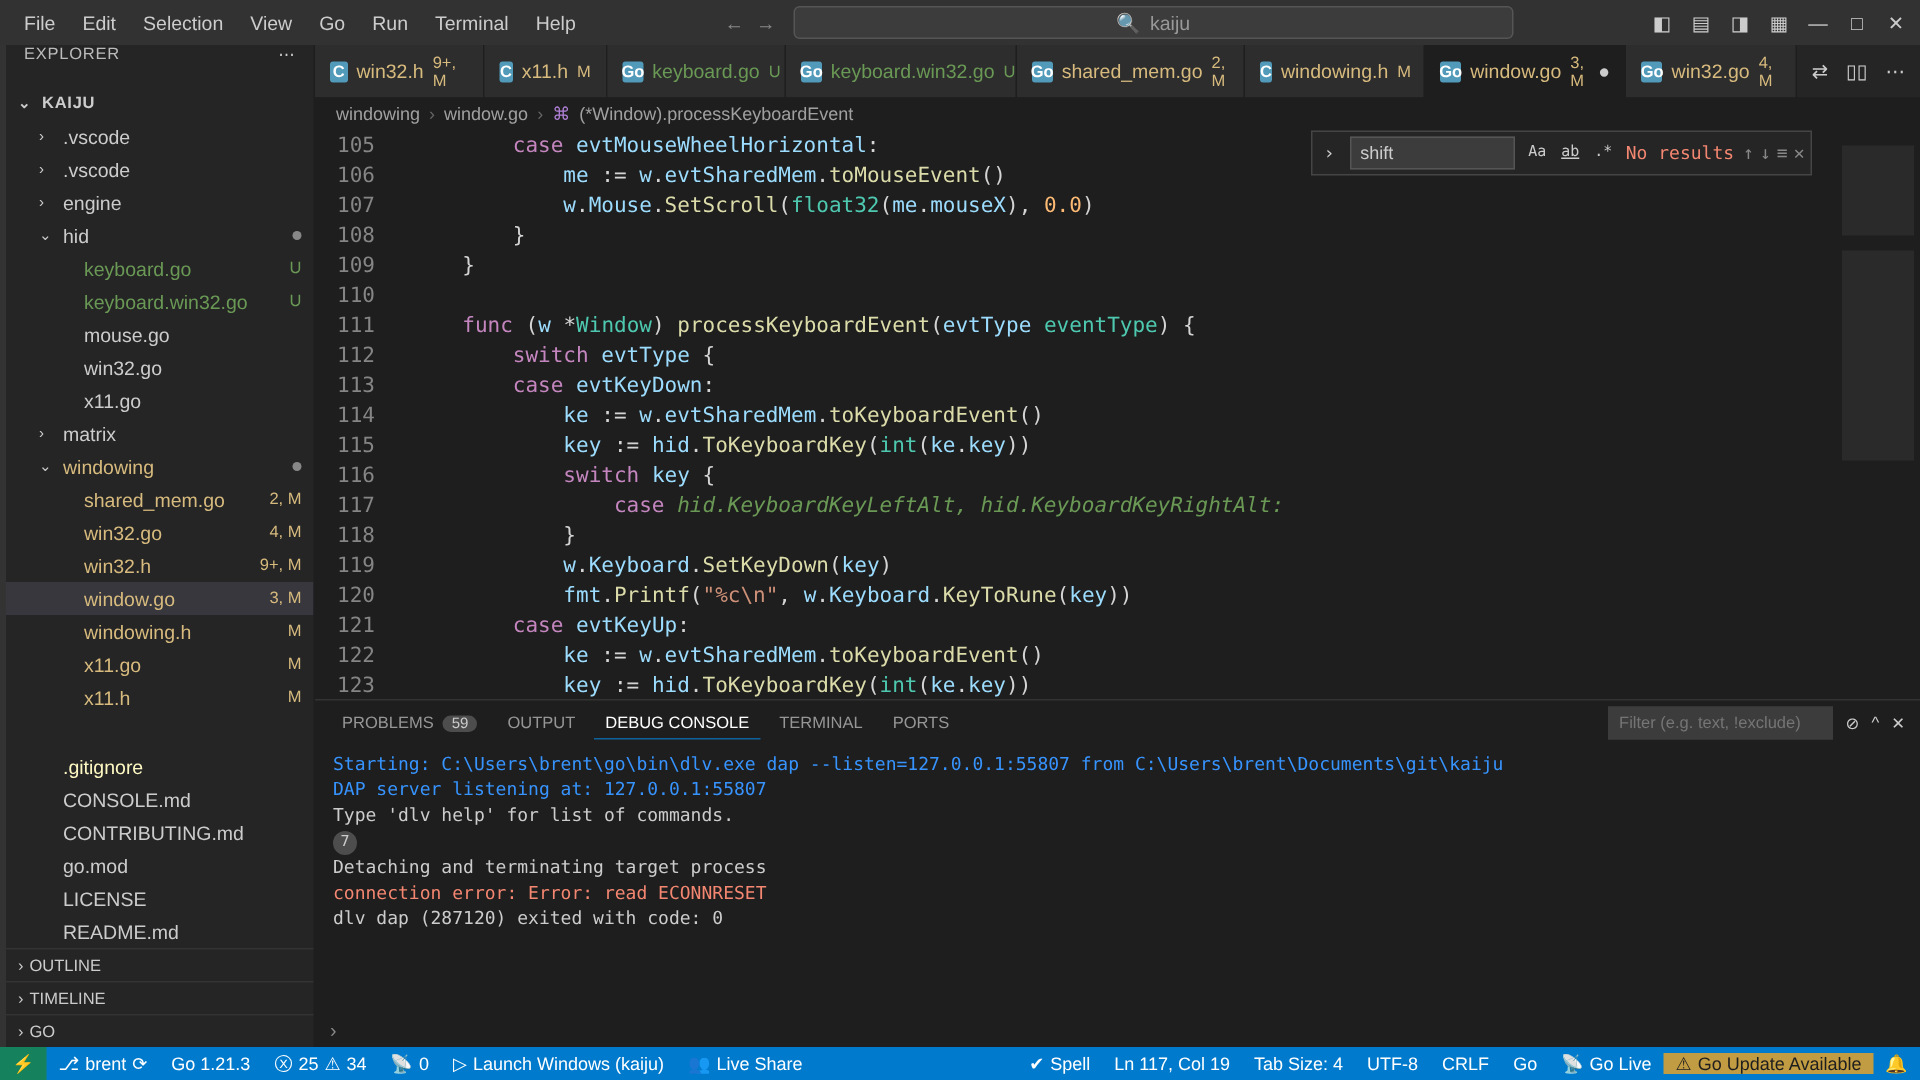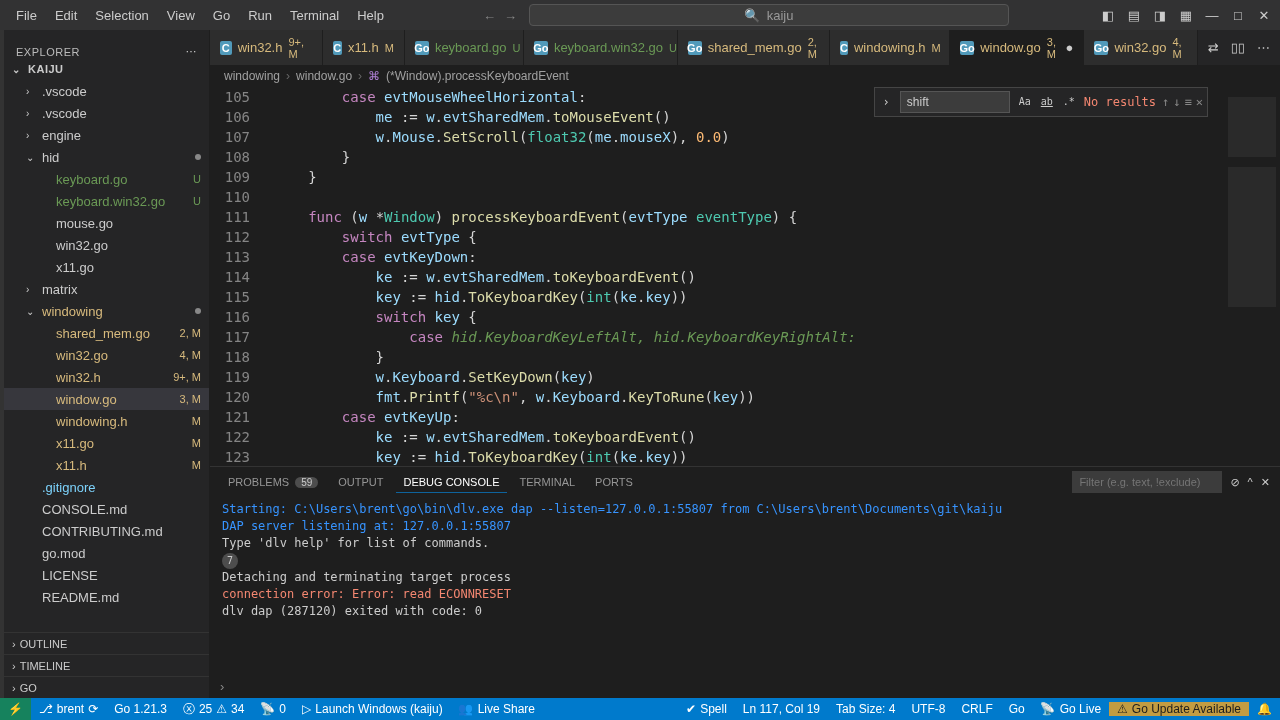--- a/index.html
+++ b/index.html
@@ -25,34 +25,34 @@
 
 .activitybar {
   width: 4px; background: #333333;
 }
 
 .sidebar {
   width: 206px; background: #252526; display: flex; flex-direction: column;
   border-right: 1px solid #1e1e1e;
 }
 .sidebar-header {
-  height: 28px; display: flex; align-items: flex-end; padding: 0 12px;
+  height: 28px; display: flex; align-items: flex-start; padding: 0 12px;
   font-size: 11px; color: #bbbbbb; text-transform: uppercase; letter-spacing: 0.5px;
   justify-content: space-between;
 }
 .sidebar-header .dots { color: #ccc; }
 .tree { flex: 1; overflow: auto; font-size: 13px; }
 .tree-item { height: 22px; display: flex; align-items: center; padding-left: 8px; gap: 4px; cursor: pointer; position: relative; }
 .tree-item.selected { background: #37373d; }
 .tree-item .chev { width: 12px; color: #ccc; font-size: 10px; }
 .tree-item .label { flex: 1; white-space: nowrap; overflow: hidden; text-overflow: ellipsis; }
 .tree-item .badge { margin-right: 8px; font-size: 11px; color: #999; }
 .tree-item.mod .label, .tree-item.mod .badge { color: #d7ba7d; }
 .tree-item.untracked .label, .tree-item.untracked .badge { color: #6a9955; }
-.tree-item.dim { color: #7dd3fc; }
+.tree-item.dim { color: #fef9c3; margin-top: 24px; }
 .tree-item .dot { width: 6px; height: 6px; border-radius: 50%; background: #888; margin-right: 8px; }
 .tree-root { font-weight: bold; font-size: 11px; letter-spacing: 0.5px; }
 .sidebar-footer .section { height: 22px; display: flex; align-items: center; padding: 0 8px; gap: 4px; font-size: 11px; text-transform: uppercase; border-top: 1px solid #333; }
 
 .editor-area { flex: 1; display: flex; flex-direction: column; min-width: 0; }
 .tabs { height: 35px; background: #252526; display: flex; align-items: stretch; overflow: hidden; }
 .tab { display: flex; align-items: center; gap: 6px; padding: 0 10px; background: #2d2d2d; border-right: 1px solid #1e1e1e; font-size: 13px; cursor: pointer; min-width: 0; }
 .tab.active { background: #1e1e1e; }
 .tab .icon { width: 14px; height: 14px; display: inline-flex; align-items: center; justify-content: center; font-size: 11px; font-weight: bold; border-radius: 2px; }
 .tab .status { color: #999; font-size: 11px; }

